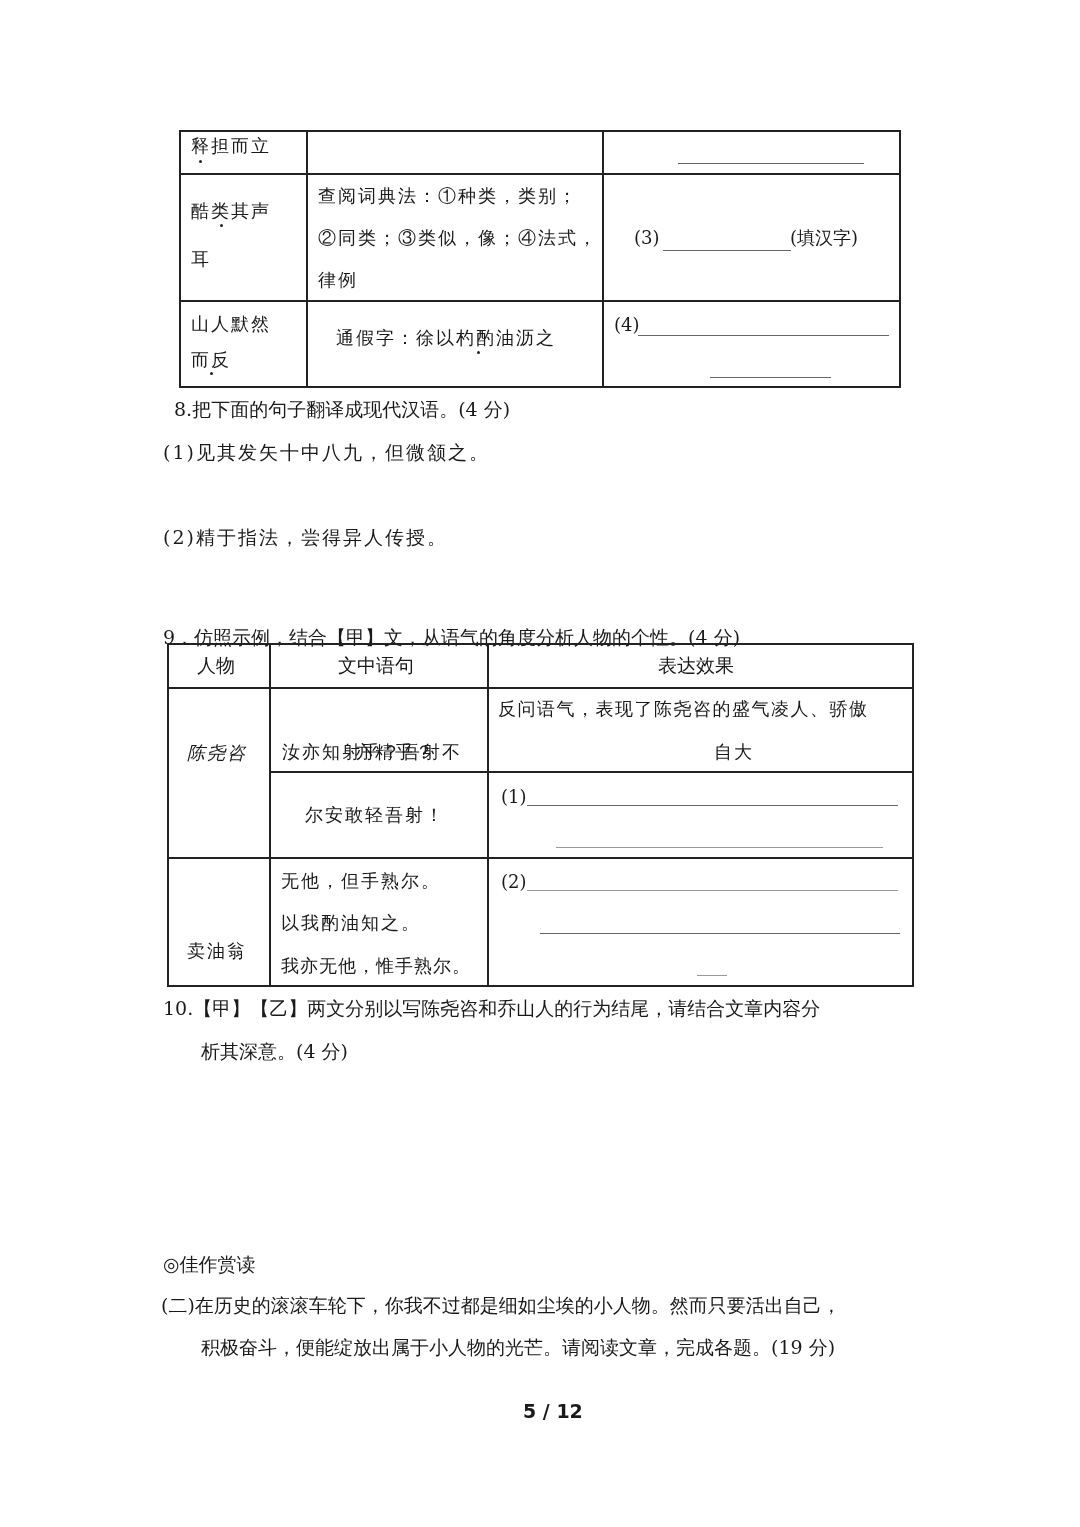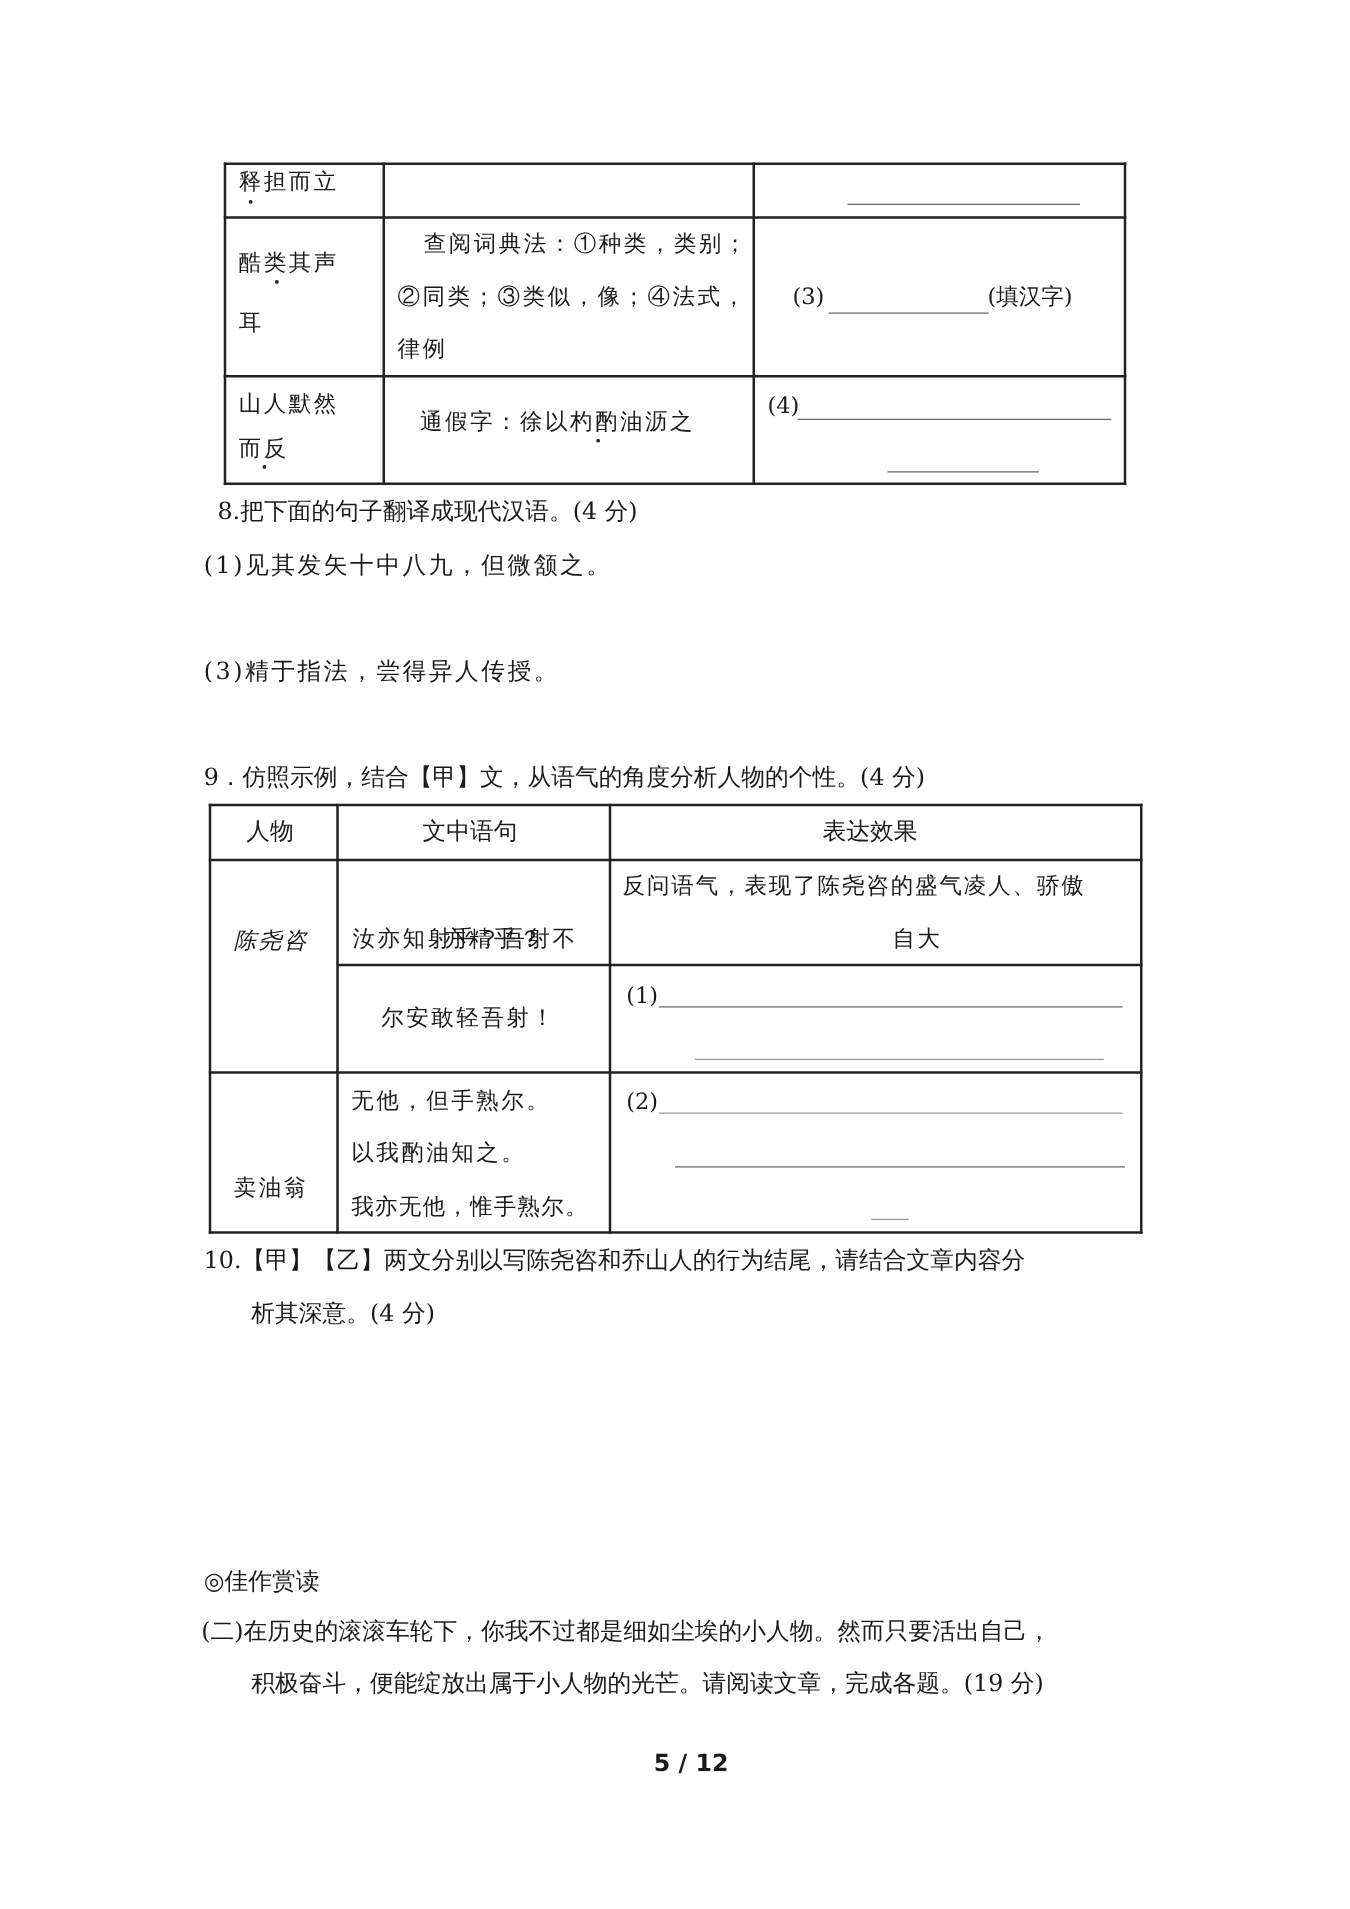--- a/index.html
+++ b/index.html
@@ -29,45 +29,45 @@
   <div class="vline" style="left:602px; top:130px; height:258px;"></div>
   <div class="vline" style="left:899px; top:130px; height:258px;"></div>
 
   <div class="abs cell-txt" style="left:191px; top:137px;">释担而立</div>
   <div class="dot" style="left:199px; top:160px;"></div>
   <div class="blank" style="left:678px; top:163px; width:186px;"></div>
 
   <div class="abs cell-txt" style="left:191px; top:202px;">酷类其声</div>
   <div class="dot" style="left:220px; top:224px;"></div>
   <div class="abs cell-txt" style="left:191px; top:250px;">耳</div>
-  <div class="abs cell-txt" style="left:318px; top:187px;margin-left:21px;">查阅词典法：①种类，类别；</div>
+  <div class="abs cell-txt" style="left:318px; top:187px;">查阅词典法：①种类，类别；</div>
   <div class="abs cell-txt" style="left:318px; top:229px;">②同类；③类似，像；④法式，</div>
   <div class="abs cell-txt" style="left:318px; top:271px;">律例</div>
   <div class="abs cell-txt" style="left:634px; top:229px; letter-spacing:0;">(3)</div>
   <div class="blank" style="left:663px; top:250px; width:128px;"></div>
   <div class="abs cell-txt" style="left:790px; top:229px; letter-spacing:0;">(填汉字)</div>
 
   <div class="abs cell-txt" style="left:191px; top:315px;">山人默然</div>
   <div class="abs cell-txt" style="left:191px; top:351px;">而反</div>
   <div class="dot" style="left:210px; top:372px;"></div>
   <div class="abs cell-txt" style="left:336px; top:329px;">通假字：徐以杓酌油沥之</div>
   <div class="dot" style="left:477px; top:351px;"></div>
   <div class="abs cell-txt" style="left:614px; top:316px; letter-spacing:0;">(4)</div>
   <div class="blank" style="left:638px; top:335px; width:251px;"></div>
   <div class="blank" style="left:710px; top:377px; width:121px;"></div>
 </div>
 
 <div>
   <div class="abs txt" style="left:163px; top:400px; letter-spacing:0;margin-left:11px;">8.把下面的句子翻译成现代汉语。(4 分)</div>
   <div class="abs txt" style="left:163px; top:443px; letter-spacing:2px;">(1)见其发矢十中八九，但微颔之。</div>
-  <div class="abs txt" style="left:163px; top:528px; letter-spacing:2px;">(3)精于指法，尝得异人传授。</div>
+  <div class="abs txt" style="left:163px; top:528px; letter-spacing:2px;">(2)精于指法，尝得异人传授。</div>
 </div>
 
 <div>
-  <div class="abs txt" style="left:163px; top:613px; letter-spacing:0;">9．仿照示例，结合【甲】文，从语气的角度分析人物的个性。(4 分)</div>
+  <div class="abs txt" style="left:163px; top:628px; letter-spacing:0;">9．仿照示例，结合【甲】文，从语气的角度分析人物的个性。(4 分)</div>
 
   <div>
     <div class="hb" style="left:167px; top:643px; width:747px;"></div>
     <div class="hb" style="left:167px; top:687px; width:747px;"></div>
     <div class="hb" style="left:270px; top:771px; width:644px;"></div>
     <div class="hb" style="left:167px; top:857px; width:747px;"></div>
     <div class="hb" style="left:167px; top:985px; width:747px;"></div>
     <div class="vline" style="left:167px; top:643px; height:344px;"></div>
     <div class="vline" style="left:269px; top:643px; height:344px;"></div>
     <div class="vline" style="left:487px; top:643px; height:344px;"></div>

